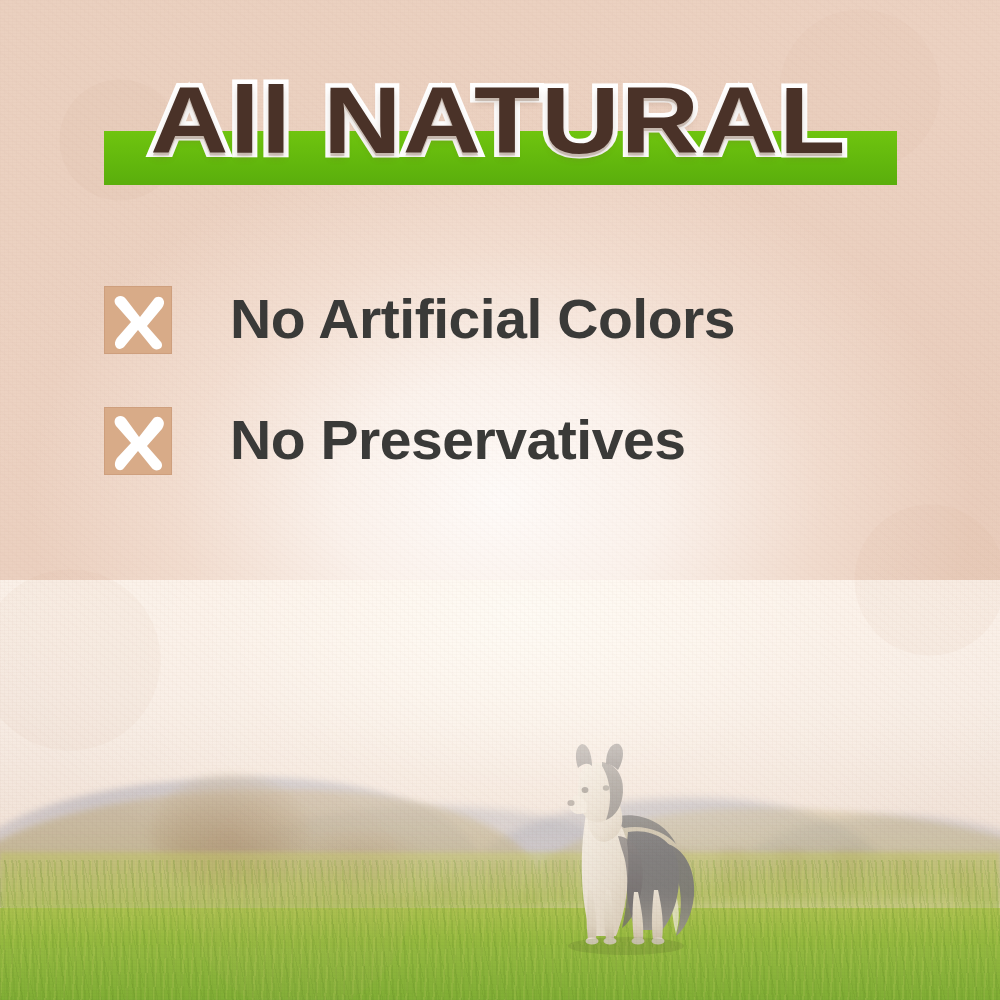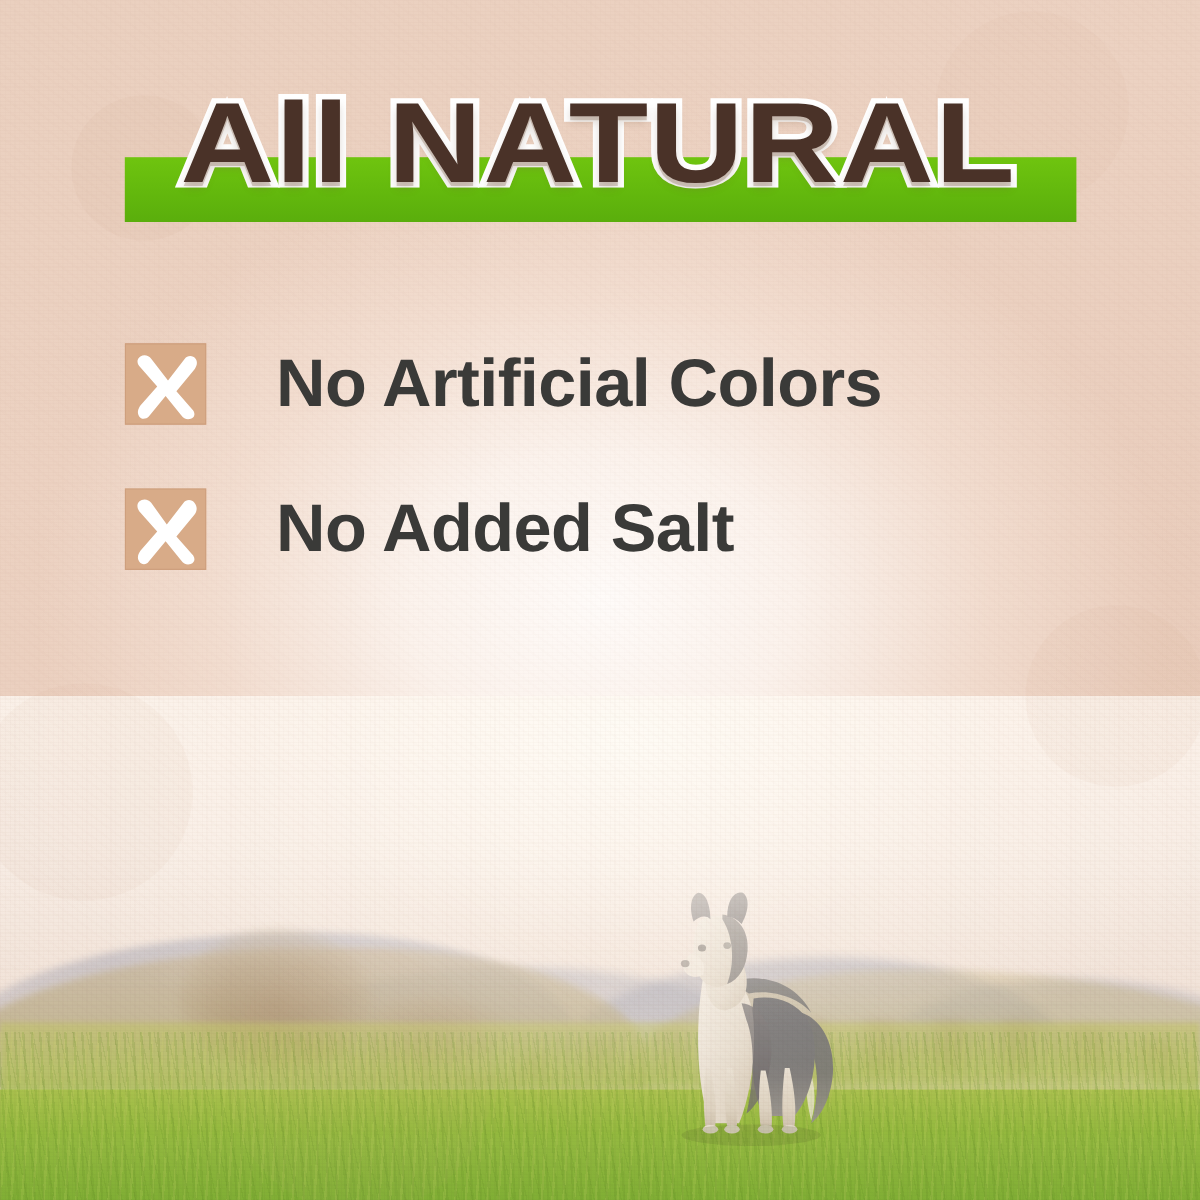--- a/index.html
+++ b/index.html
@@ -451,25 +451,25 @@
     <div class="feature-row">
       <span class="checkbox">
         <svg viewBox="0 0 68 68" xmlns="http://www.w3.org/2000/svg" aria-hidden="true">
           <path d="M13,11 C16,9 20,10 22,13 L36,31 L50,13 C52,10 57,10 59,13 C61,16 60,19 58,22 L43,40 L57,56 C59,59 58,62 55,63 C52,64 49,63 47,60 L34,44 L20,61 C18,63 14,64 12,61 C10,58 11,55 13,52 L27,36 L12,19 C10,16 10,13 13,11 Z" fill="#FFFFFF"></path>
         </svg>
       </span>
       <span class="feature-label">No Artificial Colors</span>
     </div>
 
 
-
     <div class="feature-row">
       <span class="checkbox">
         <svg viewBox="0 0 68 68" xmlns="http://www.w3.org/2000/svg" aria-hidden="true">
-          <path d="M12,11 C15,8 20,9 22,12 L35,30 L49,12 C51,9 56,9 58,12 C61,16 60,19 58,22 L43,40 L57,56 C59,59 58,62 55,63 C52,64 49,63 47,60 L34,44 L20,61 C18,64 14,64 12,61 C10,58 11,55 13,52 L27,36 L12,19 C10,16 10,13 12,11 Z" fill="#FFFFFF"></path>
+          <path d="M13,10 C16,8 20,9 22,12 L35,30 L49,12 C51,9 56,9 58,12 C61,15 60,19 58,22 L43,39 L57,55 C59,58 58,62 55,63 C52,64 49,63 47,60 L34,44 L20,61 C18,64 14,64 12,61 C10,58 11,54 13,51 L27,36 L12,19 C10,16 10,12 13,10 Z" fill="#FFFFFF"></path>
         </svg>
       </span>
-      <span class="feature-label">No Added Salt</span>
+      <span class="feature-label">No Preservatives</span>
     </div>
 
+
   </div>
 
 </div>
 
 </body></html>

